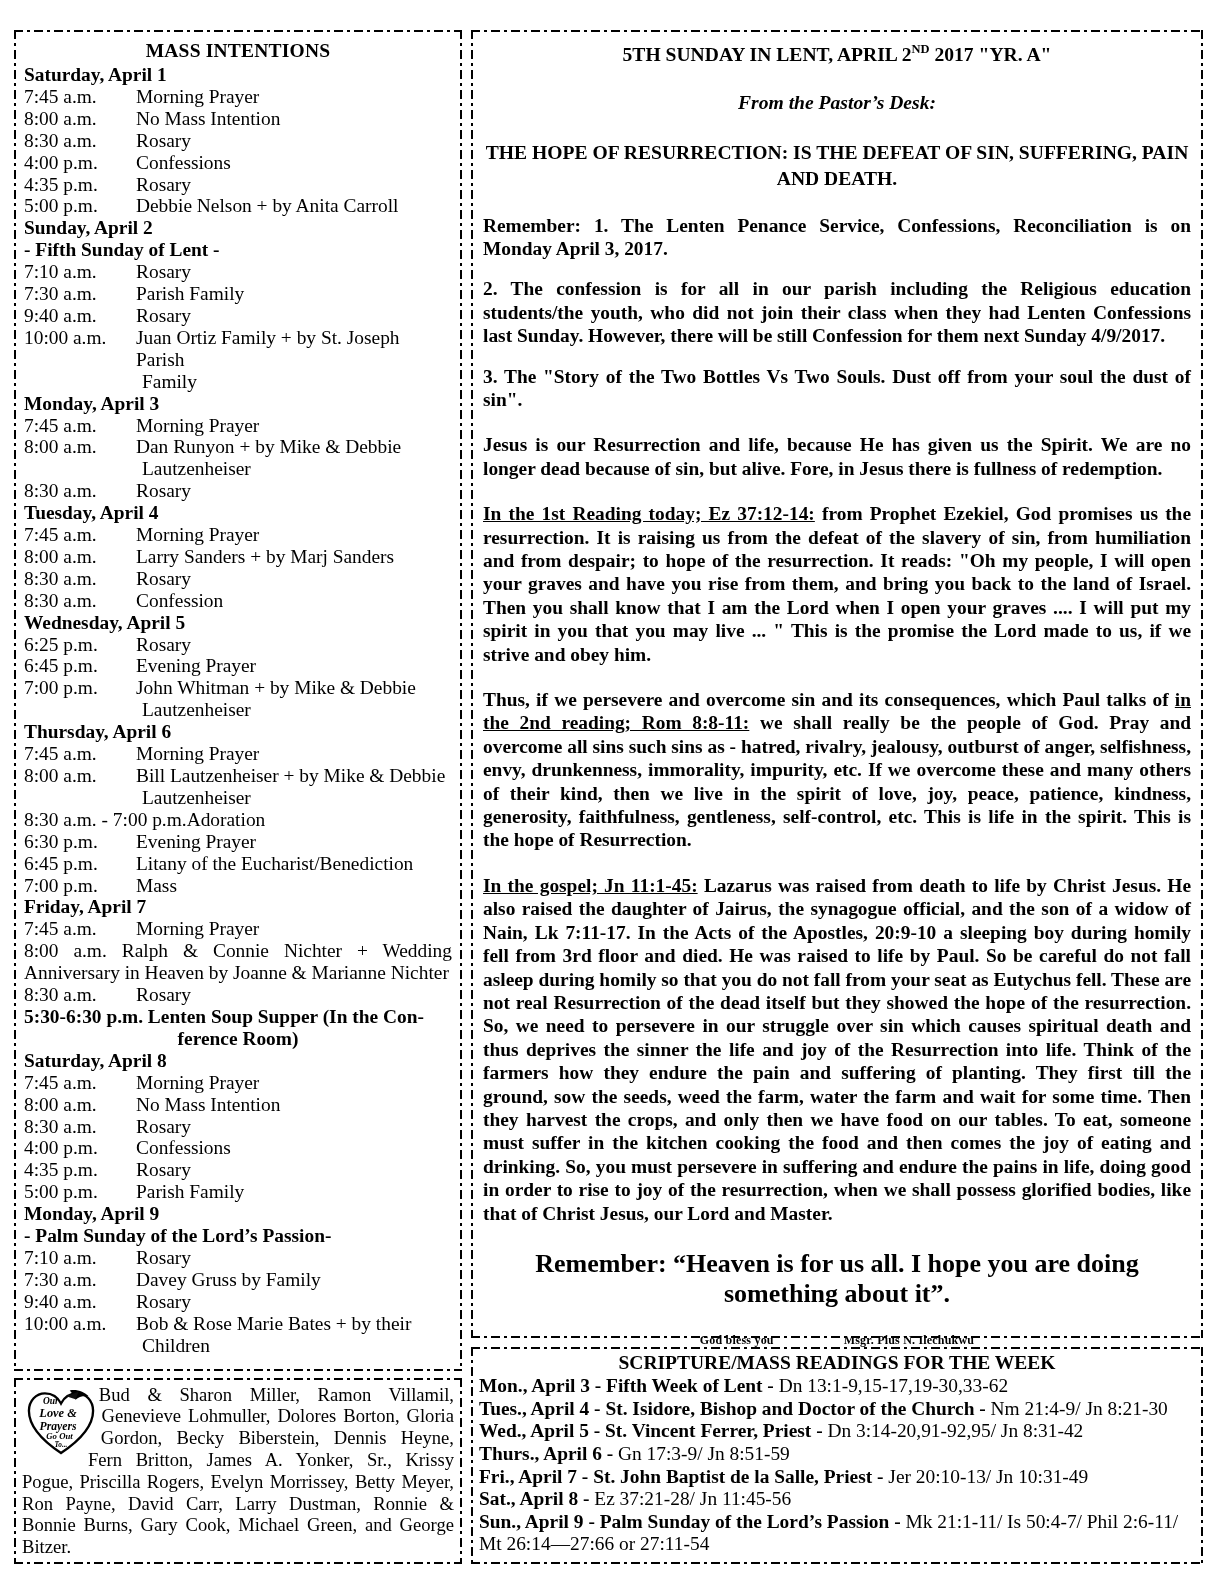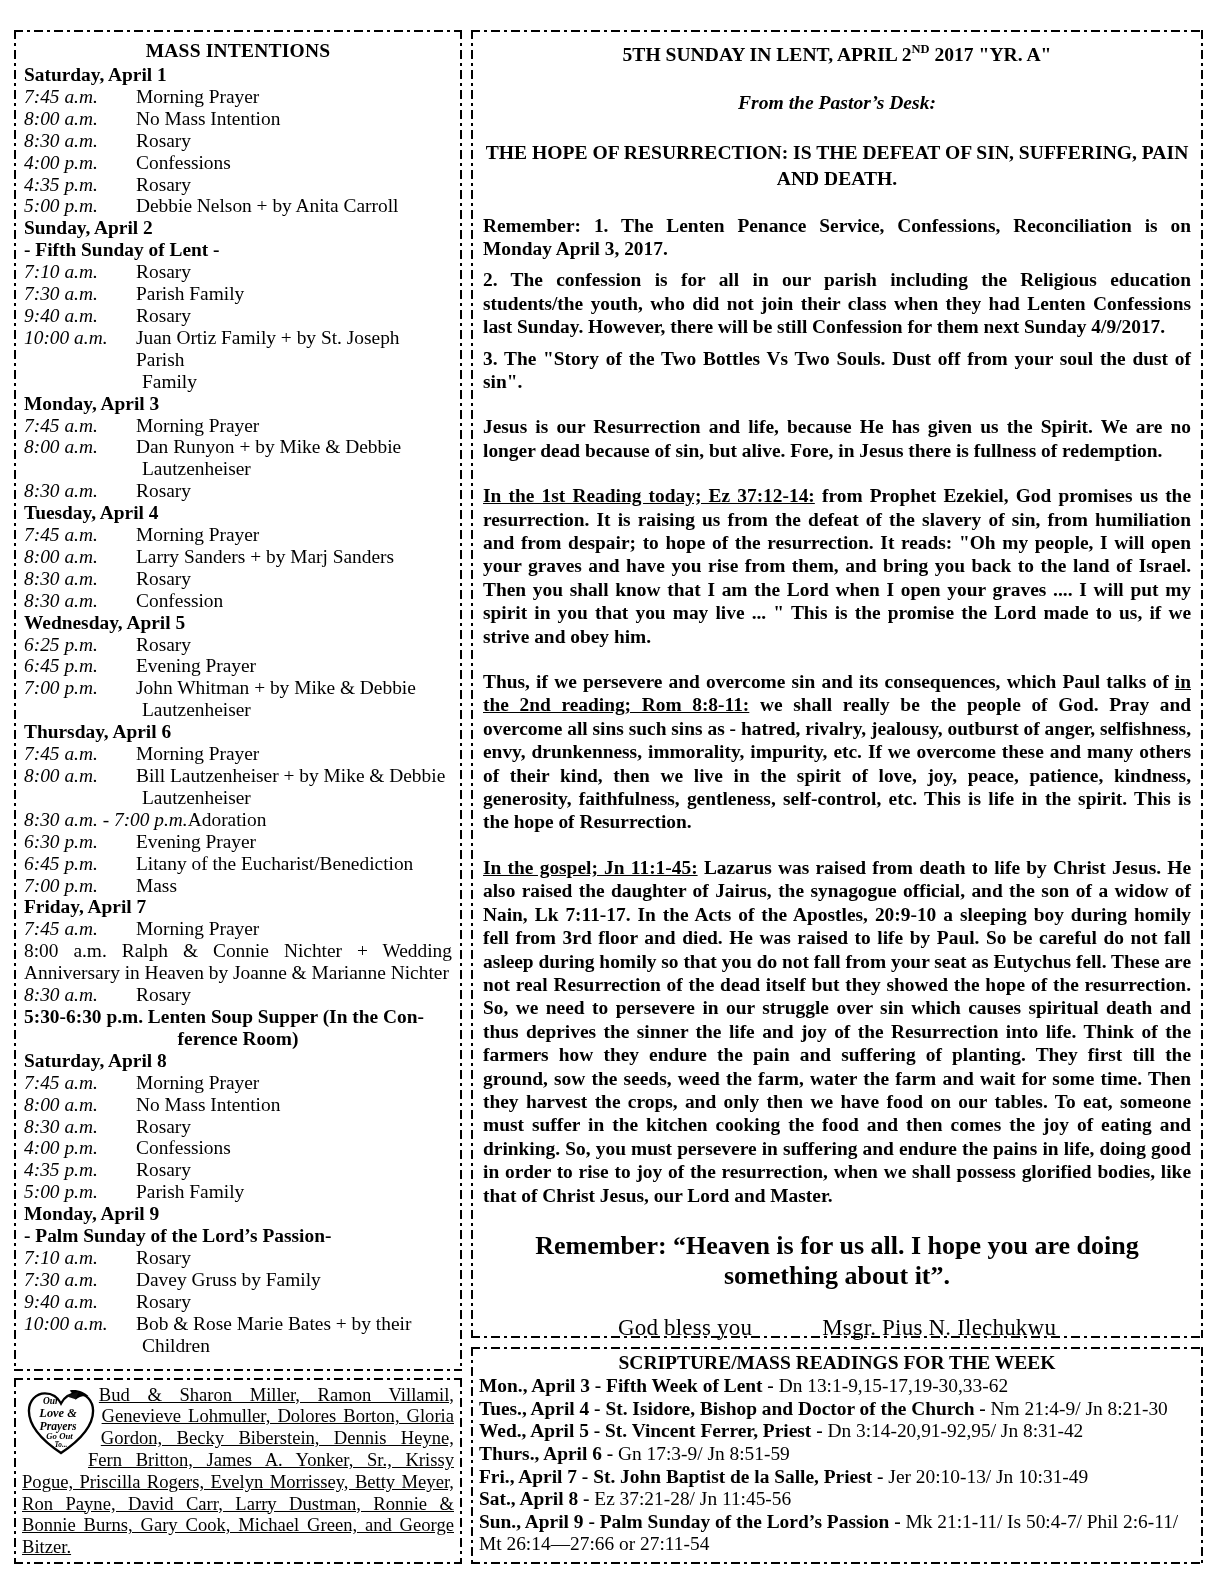--- a/index.html
+++ b/index.html
@@ -77,21 +77,20 @@
     white-space: nowrap;
   }
   .mi-row {
     display: flex;
     flex-direction: row;
     align-items: baseline;
   }
   .mi-row .t {
     flex: 0 0 auto;
     white-space: pre;
-    font-style: italic;
   }
   .mi-row .d {
     flex: 1 1 auto;
     text-indent: 0;
   }
   .mi-indent {
     padding-left: 118px;
   }
   .mi-bold { font-weight: bold; }
   .mi-center-indent {
@@ -107,21 +106,20 @@
   
   #prayers-box {
     margin-top: 7px;
     flex: 0 0 auto;
     padding: 6px 8px 6px 8px;
   }
   .prayers-inner {
     font-size: 18.6px;
     line-height: 21.8px;
     text-align: justify;
-    text-decoration: underline;
   }
   .heart-logo {
     float: left;
     width: 74px;
     height: 70px;
     margin: 2px 6px 0 2px;
     shape-outside: circle(50%);
   }
 
   
@@ -152,31 +150,31 @@
     line-height: 26px;
   }
   .para {
     font-weight: bold;
     font-size: 19.4px;
     line-height: 23.4px;
     text-align: justify;
     text-justify: inter-word;
     margin-top: 22px;
   }
-  .para.tight { margin-top: 8px; }
+  .para.tight { margin-top: 17px; }
   .para u { text-decoration: underline; }
   .closing {
     font-weight: bold;
     font-size: 26px;
     text-align: center;
     margin-top: 24px;
   }
   .signature {
-    font-weight: normal;
-    font-size: 23px;
+    font-weight: bold;
+    font-size: 12px;
     margin-top: 24px;
     text-align: center;
     letter-spacing: .2px;
   }
   .signature .gap { display: inline-block; width: 70px; }
 
   
   #readings-box {
     margin-top: 9px;
     flex: 0 0 auto;

